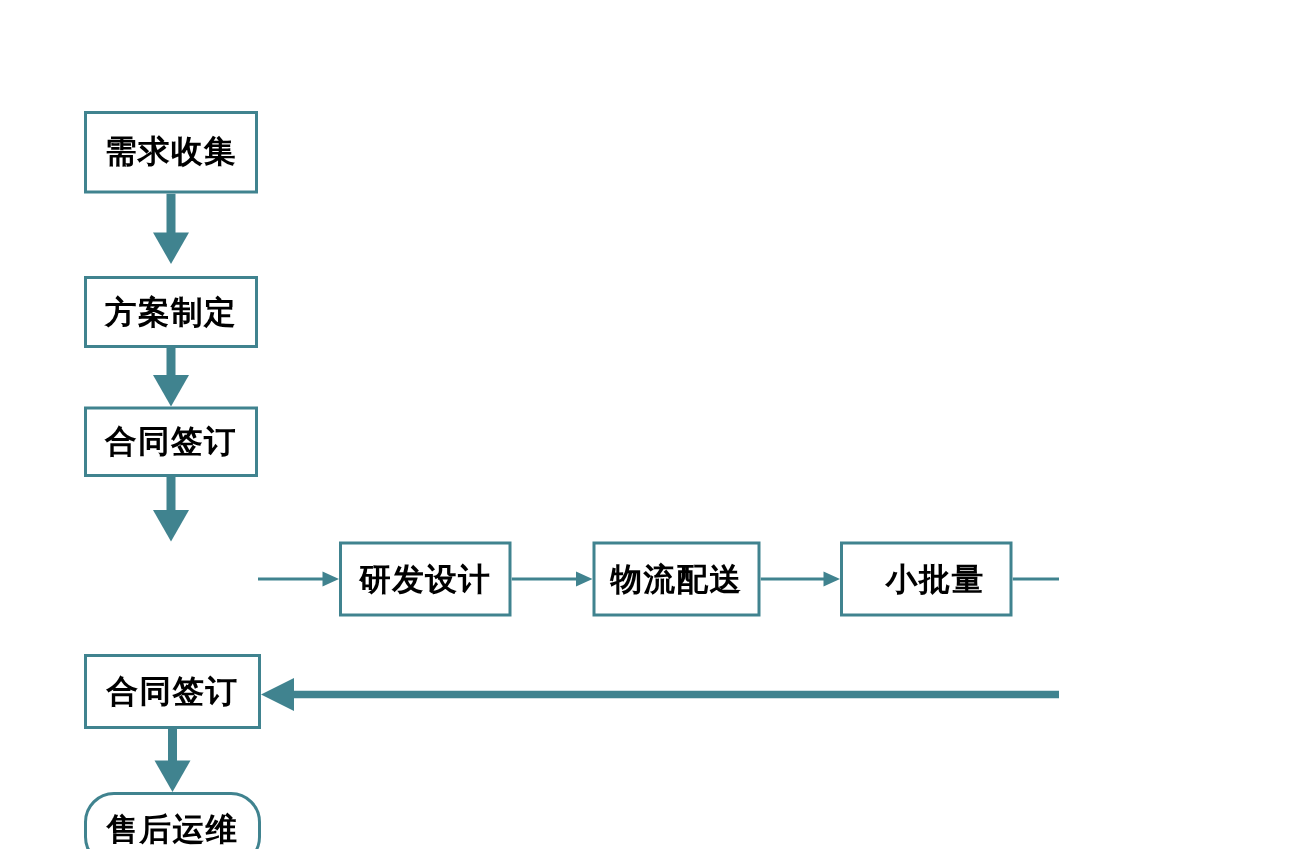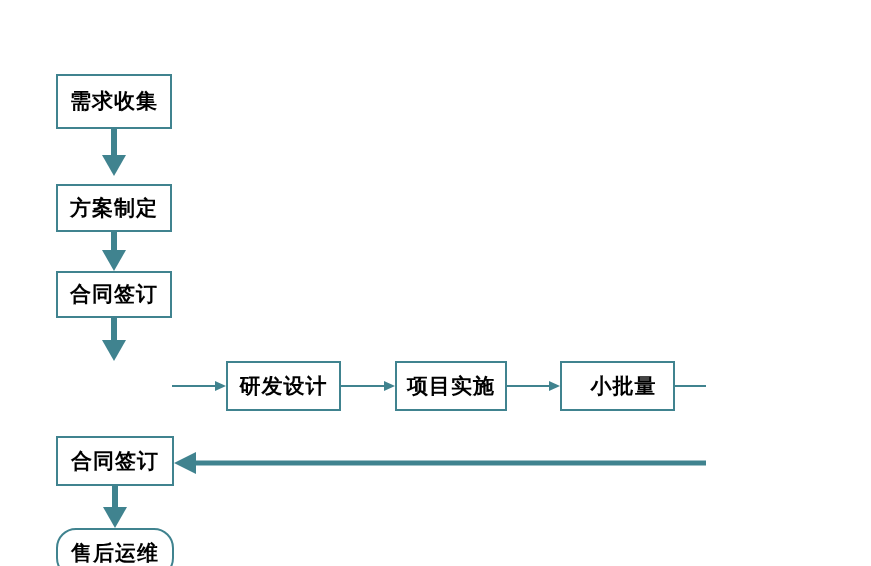--- a/index.html
+++ b/index.html
@@ -108,21 +108,21 @@
   <div class="node" style="left:56px; top:235px; width:116px; height:47px;text-align:center;">
     <span class="node-label">合同签订</span>
   </div>
 
 
   <div class="node" style="left:226px; top:325px; width:115px; height:50px;">
     <span class="node-label">研发设计</span>
   </div>
 
   <div class="node" style="left:395px; top:325px; width:112px; height:50px;">
-    <span class="node-label">项目实施</span>
+    <span class="node-label">物流配送</span>
   </div>
 
   <div class="node" style="left:560px; top:325px; width:115px; height:50px;padding-left:12px;">
     <span class="node-label">小批量</span>
   </div>
 
 
   <div class="node" style="left:56px; top:400px; width:118px; height:50px;">
     <span class="node-label">合同签订</span>
   </div>

